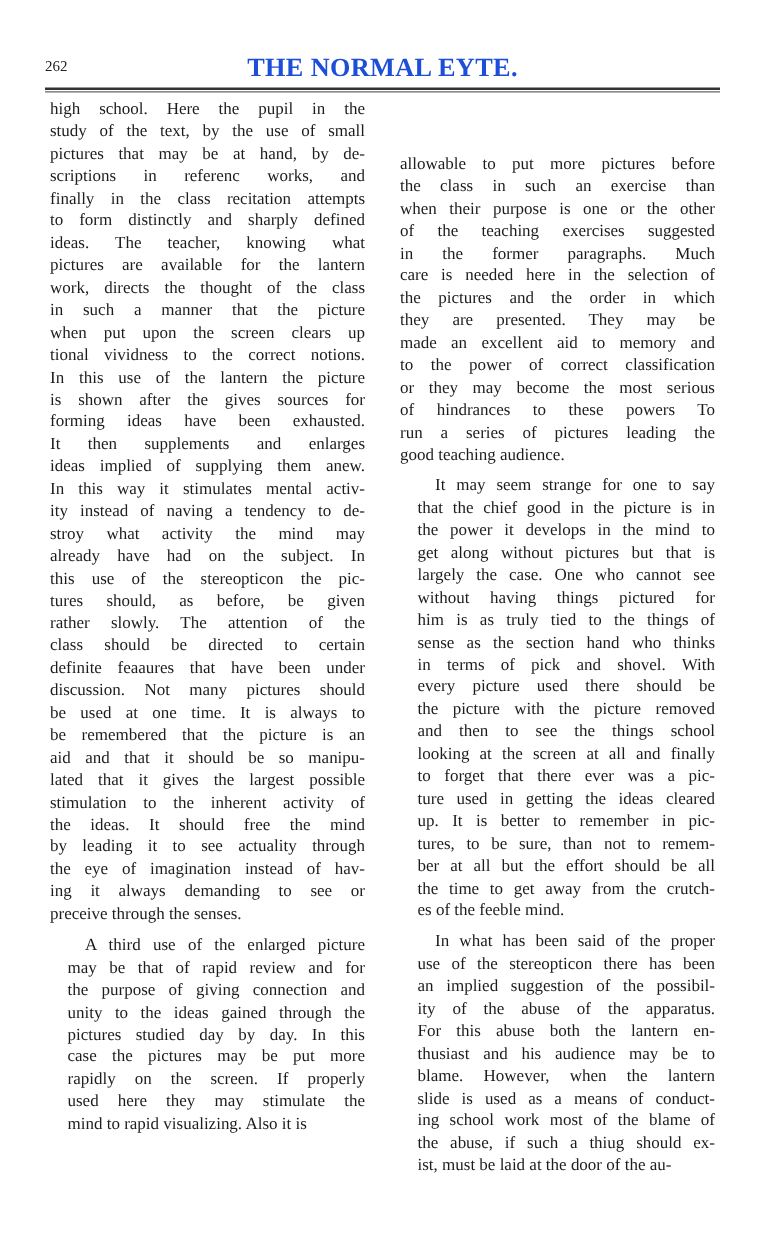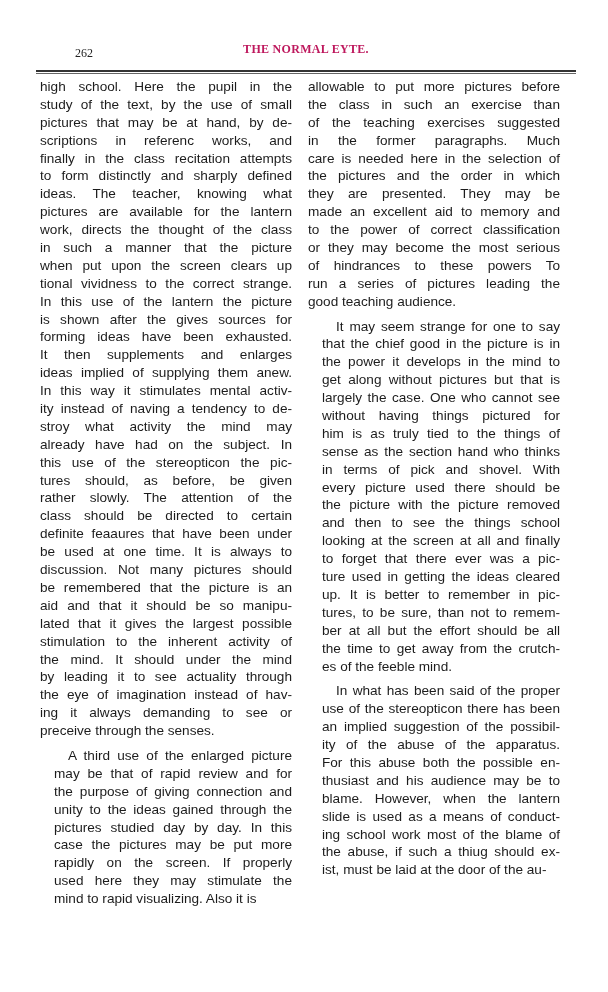--- a/index.html
+++ b/index.html
@@ -22,56 +22,55 @@
       width: 540px;
       height: 26px;
     }
     .page-number {
       position: absolute;
       left: 0;
       top: 6px;
       font-size: 12px;
       font-family: "Liberation Serif", serif;
       color: #222;
-      margin-left: 39px;
     }
     .running-title {
       position: absolute;
       left: 0;
       width: 100%;
       top: 2px;
       text-align: center;
       font-family: "Liberation Serif", serif;
       font-weight: bold;
-      font-size: 12px;
+      font-size: 21px;
       letter-spacing: 0.3px;
-      color: #be185d;
+      color: #1d4ed8;
     }
     .rule {
       position: absolute;
       left: 36px;
       top: 70px;
       width: 540px;
       height: 4px;
       border-top: 2px solid #333;
       border-bottom: 1px solid #666;
       box-sizing: border-box;
     }
     .column {
       position: absolute;
       top: 78px;
       width: 252px;
-      font-family: Liberation Sans, sans-serif;
+      font-family: Liberation Serif, serif;
       font-size: 13.6px;
       line-height: 17.9px;
       text-align: justify;
       color: #1c1c1c;
     }
     .col-left { left: 40px; }
-    .col-right { left: 308px; width: 252px; }
+    .col-right { left: 320px; width: 252px; margin-top: 44px; }
     .para {
       margin: 0 0 7px 0;
       text-indent: 0;
     }
     .para.indent { text-indent: 14px; }
     .line {
       display: block;
       text-align: justify;
       text-align-last: justify;
       white-space: nowrap;
@@ -96,42 +95,42 @@
       <span class="line">study of the text, by the use of small</span>
       <span class="line">pictures that may be at hand, by de-</span>
       <span class="line">scriptions in referenc works, and</span>
       <span class="line">finally in the class recitation attempts</span>
       <span class="line">to form distinctly and sharply defined</span>
       <span class="line">ideas.  The teacher, knowing what</span>
       <span class="line">pictures are available for the lantern</span>
       <span class="line">work, directs the thought of the class</span>
       <span class="line">in such a manner that the picture</span>
       <span class="line">when put upon the screen clears up</span>
-      <span class="line">tional vividness to the correct strange.</span>
+      <span class="line">tional vividness to the correct notions.</span>
       <span class="line">In this use of the lantern the picture</span>
       <span class="line">is shown after the gives sources for</span>
       <span class="line">forming ideas have been exhausted.</span>
       <span class="line">It then supplements and enlarges</span>
       <span class="line">ideas implied of supplying them anew.</span>
       <span class="line">In this way it stimulates mental activ-</span>
       <span class="line">ity instead of naving a tendency to de-</span>
       <span class="line">stroy what activity the mind may</span>
       <span class="line">already have had on the subject.  In</span>
       <span class="line">this use of the stereopticon the pic-</span>
       <span class="line">tures should, as before, be given</span>
       <span class="line">rather slowly.  The attention of the</span>
       <span class="line">class should be directed to certain</span>
       <span class="line">definite feaaures that have been under</span>
+      <span class="line">discussion.  Not many pictures should</span>
       <span class="line">be used at one time.  It is always to</span>
-      <span class="line">discussion.  Not many pictures should</span>
       <span class="line">be remembered that the picture is an</span>
       <span class="line">aid and that it should be so manipu-</span>
       <span class="line">lated that it gives the largest possible</span>
       <span class="line">stimulation to the inherent activity of</span>
-      <span class="line">the mind.  It should under the mind</span>
+      <span class="line">the ideas.  It should free the mind</span>
       <span class="line">by leading it to see actuality through</span>
       <span class="line">the eye of imagination instead of hav-</span>
       <span class="line">ing it always demanding to see or</span>
       <span class="line last">preceive through the senses.</span>
     </div>
     <div class="para indent">
       <span class="line first">A third use of the enlarged picture</span>
       <span class="line">may be that of rapid review and for</span>
       <span class="line">the purpose of giving connection and</span>
       <span class="line">unity to the ideas gained through the</span>
@@ -139,20 +138,21 @@
       <span class="line">case the pictures may be put more</span>
       <span class="line">rapidly on the screen.  If properly</span>
       <span class="line">used here they may stimulate the</span>
       <span class="line last">mind to rapid visualizing.  Also it is</span>
     </div>
   </div>
 <div class="column col-right" id="col-right">
     <div class="para">
       <span class="line first">allowable to put more pictures before</span>
       <span class="line">the class in such an exercise than</span>
+      <span class="line">when their purpose is one or the other</span>
       <span class="line">of the teaching exercises suggested</span>
       <span class="line">in the former paragraphs.  Much</span>
       <span class="line">care is needed here in the selection of</span>
       <span class="line">the pictures and the order in which</span>
       <span class="line">they are presented.  They may be</span>
       <span class="line">made an excellent aid to memory and</span>
       <span class="line">to the power of correct classification</span>
       <span class="line">or they may become the most serious</span>
       <span class="line">of hindrances to these powers  To</span>
       <span class="line">run a series of pictures leading the</span>
@@ -178,21 +178,21 @@
       <span class="line">tures, to be sure, than not to remem-</span>
       <span class="line">ber at all but the effort should be all</span>
       <span class="line">the time to get away from the crutch-</span>
       <span class="line last">es of the feeble mind.</span>
     </div>
     <div class="para indent">
       <span class="line first">In what has been said of the proper</span>
       <span class="line">use of the stereopticon there has been</span>
       <span class="line">an implied suggestion of the possibil-</span>
       <span class="line">ity of the abuse of the apparatus.</span>
-      <span class="line">For this abuse both the possible en-</span>
+      <span class="line">For this abuse both the lantern en-</span>
       <span class="line">thusiast and his audience may be to</span>
       <span class="line">blame.  However, when the lantern</span>
       <span class="line">slide is used as a means of conduct-</span>
       <span class="line">ing school work most of the blame of</span>
       <span class="line">the abuse, if such a thiug should ex-</span>
       <span class="line last">ist, must be laid at the door of the au-</span>
     </div>
   </div>
 
 </body></html>

